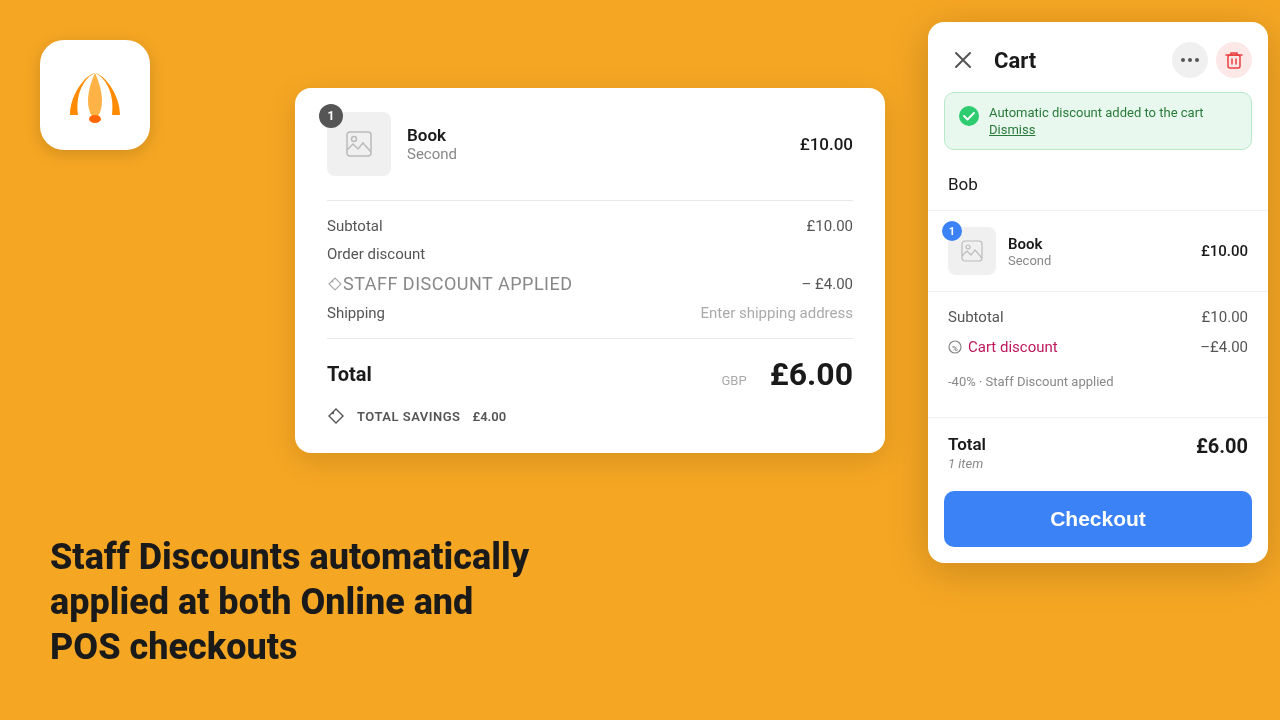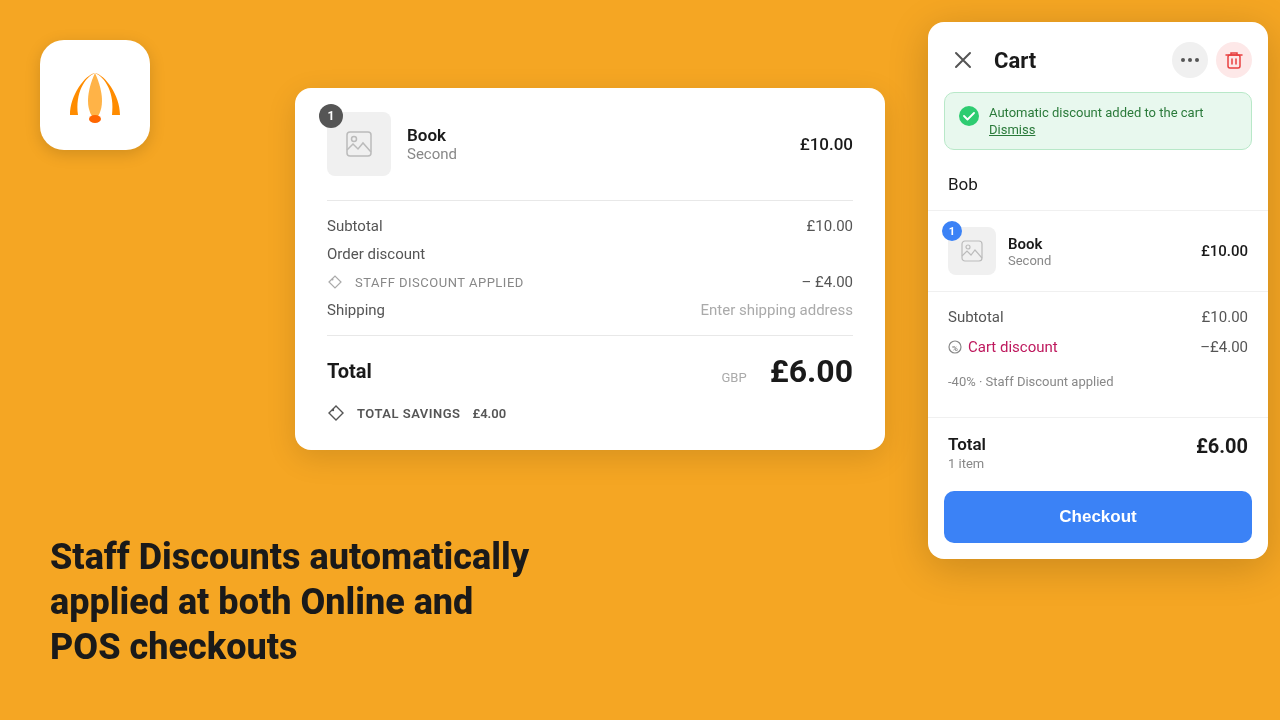--- a/index.html
+++ b/index.html
@@ -144,22 +144,22 @@
     .receipt-discount-row {
       display: flex;
       justify-content: space-between;
       align-items: center;
       margin-bottom: 10px;
     }
 
     .receipt-discount-label {
       display: flex;
       align-items: center;
-      gap: 12px;
-      font-size: 13px;
+      gap: 0;
+      font-size: 18px;
       color: #888;
       text-transform: uppercase;
       letter-spacing: 0.5px;
     }
 
     .receipt-discount-value {
       font-size: 15px;
       color: #555;
     }
 
@@ -449,36 +449,37 @@
     .cart-total-label {
       font-size: 17px;
       font-weight: 600;
       color: #1a1a1a;
     }
 
     .cart-total-sub {
       font-size: 13px;
       color: #888;
       margin-top: 2px;
+      font-style: italic;
     }
 
     .cart-total-amount {
       font-size: 20px;
       font-weight: 700;
       color: #1a1a1a;
     }
 
     .cart-checkout-btn {
       margin: 8px 16px 16px 16px;
       background: #3b82f6;
       color: white;
       border: none;
       border-radius: 10px;
       padding: 16px;
-      font-size: 17px;
+      font-size: 21px;
       font-weight: 600;
       cursor: pointer;
       width: calc(100% - 32px);
       text-align: center;
     }
   </style>
 </head>
 <body>
 
 <div class="app-icon">

